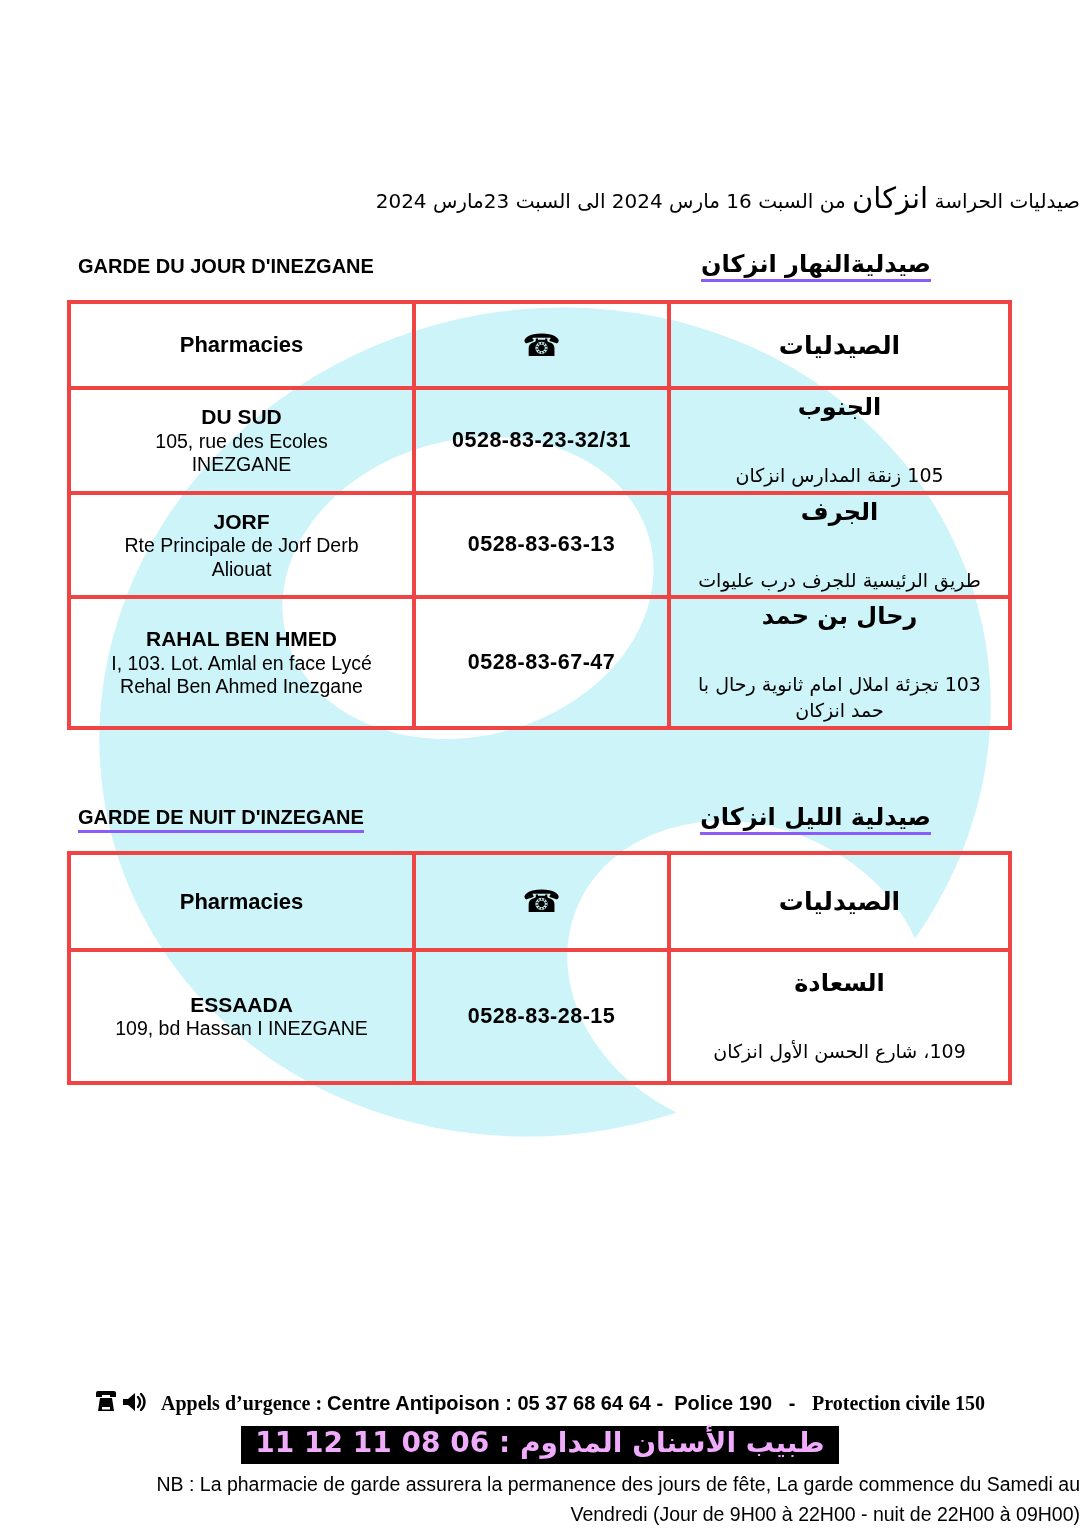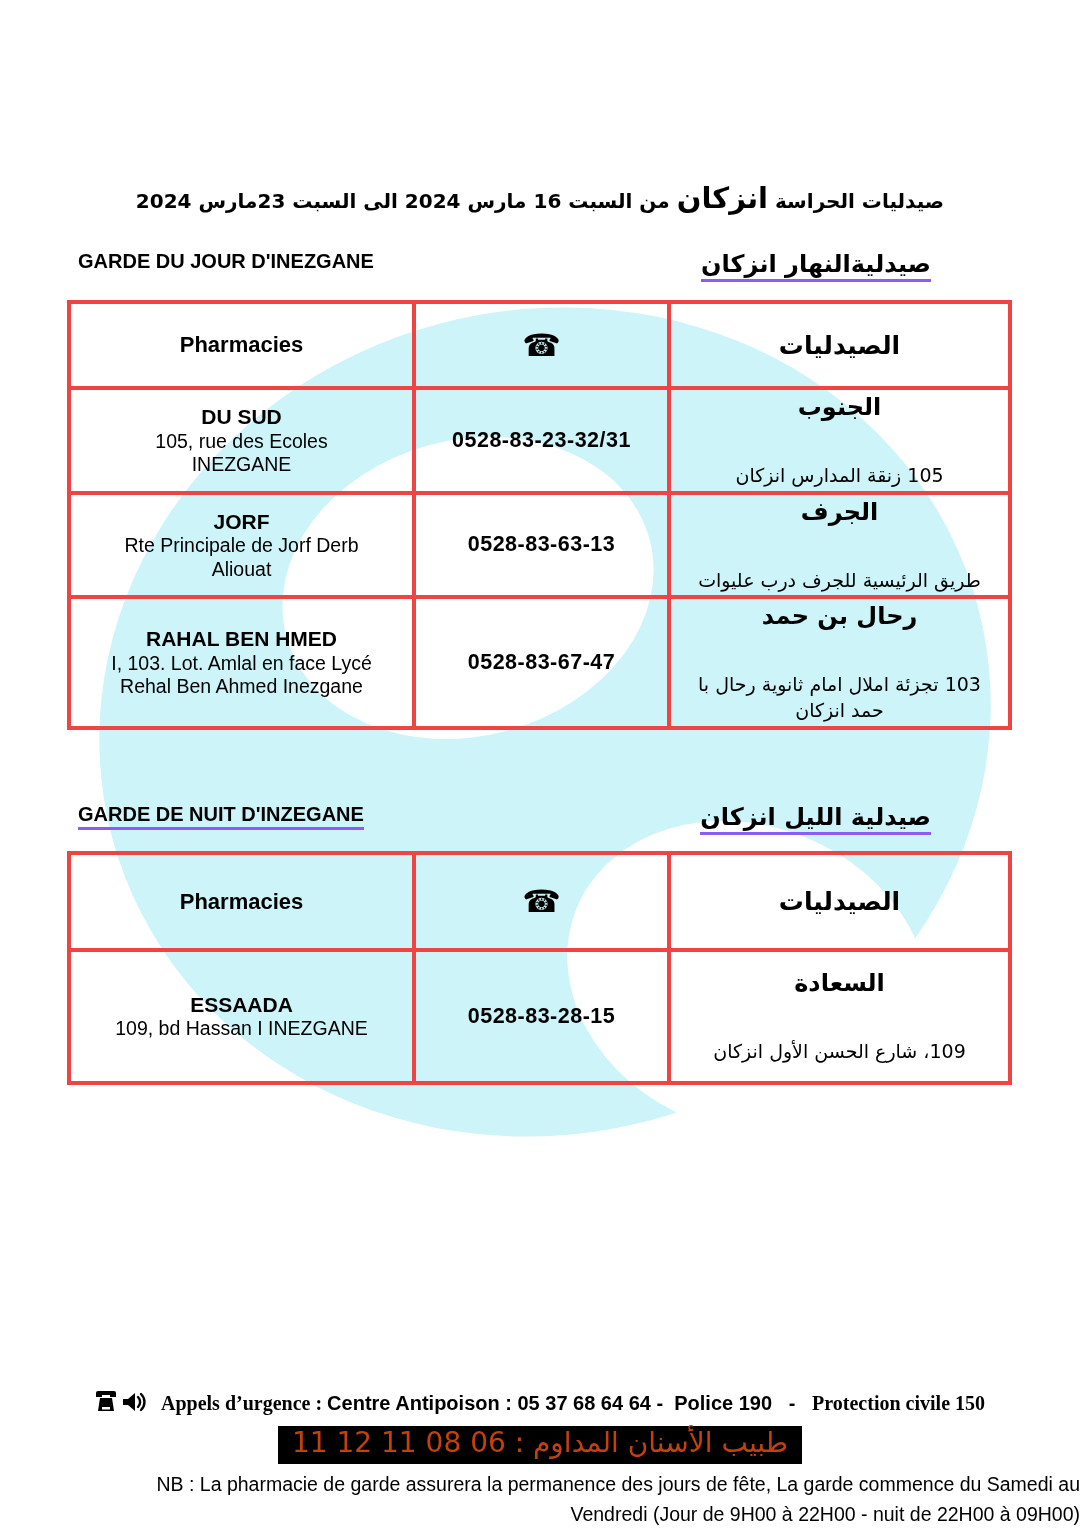--- a/index.html
+++ b/index.html
@@ -13,25 +13,25 @@
     color:#000;
   }
   .layer{position:absolute;inset:0;z-index:1;}
   .watermark{position:absolute;inset:0;z-index:0;}
   .ar{font-family:"DejaVu Sans", sans-serif;}
   .lines{white-space:pre-line;}
 
   
   .title{position:absolute;top:131px;left:0;right:0;text-align:center;font-weight:bold;font-size:21px;white-space:pre-wrap;}
   .title .big{font-size:27px;}
-  .subtitle{position:absolute;top:181px;left:0;right:0;text-align:center;font-weight:bold;font-size:20px;direction:rtl;white-space:pre-wrap;}
+  .subtitle{position:absolute;top:181px;left:0;right:0;font-weight:normal;font-size:20px;direction:rtl;white-space:pre-wrap;}
   .subtitle .big{font-size:29px;}
 
   
-  .sect{position:absolute;left:67px;width:941px;display:flex;justify-content:space-between;align-items:flex-start;}
+  .sect{position:absolute;left:67px;width:941px;display:flex;justify-content:space-between;align-items:center;}
   .sect-day{top:250px;}
   .sect-night{top:803px;}
   .sect .fr-h{font-size:20px;font-weight:bold;margin-left:11px;}
   .sect .ar-h{font-size:24px;font-weight:bold;margin-right:77px;direction:rtl;}
   .u{border-bottom:3px solid #8b5cf6;padding-bottom:1px;}
 
   
   table.garde{
     position:absolute;left:67px;width:941px;
     border-collapse:collapse;table-layout:fixed;
@@ -51,22 +51,22 @@
   .phone-num{font-size:21.5px;font-weight:bold;letter-spacing:.5px;}
   .ar-name{font-size:24px;font-weight:bold;line-height:1.25;}
   .ar-addr{font-size:19px;line-height:1.35;margin-top:41px;}
 
   
   .emergency{position:absolute;top:1390px;left:0;right:0;text-align:center;font-size:20px;font-weight:bold;white-space:pre-wrap;}
   .emergency .serif{font-family:"Liberation Serif", serif;}
   .emergency .icons{display:inline-block;vertical-align:-4px;margin-right:14px;}
   .blackbar-wrap{position:absolute;top:1426px;left:0;right:0;text-align:center;}
   .blackbar{
-    display:inline-block;background:#000;color:#c2410c;
-    font-size:28px;font-weight:normal;direction:rtl;
+    display:inline-block;background:#000;color:#f0abfc;
+    font-size:28px;font-weight:bold;direction:rtl;
     padding:1px 14px 5px 14px;line-height:1.15;
   }
   .nb{position:absolute;top:1469px;left:0;right:0;text-align:right;font-size:19.5px;line-height:1.55;}
 </style>
 </head>
 <body>
 
 <div class="page">
 
   <svg class="watermark" width="1080" height="1528" viewBox="0 0 1080 1528" xmlns="http://www.w3.org/2000/svg" aria-hidden="true">

